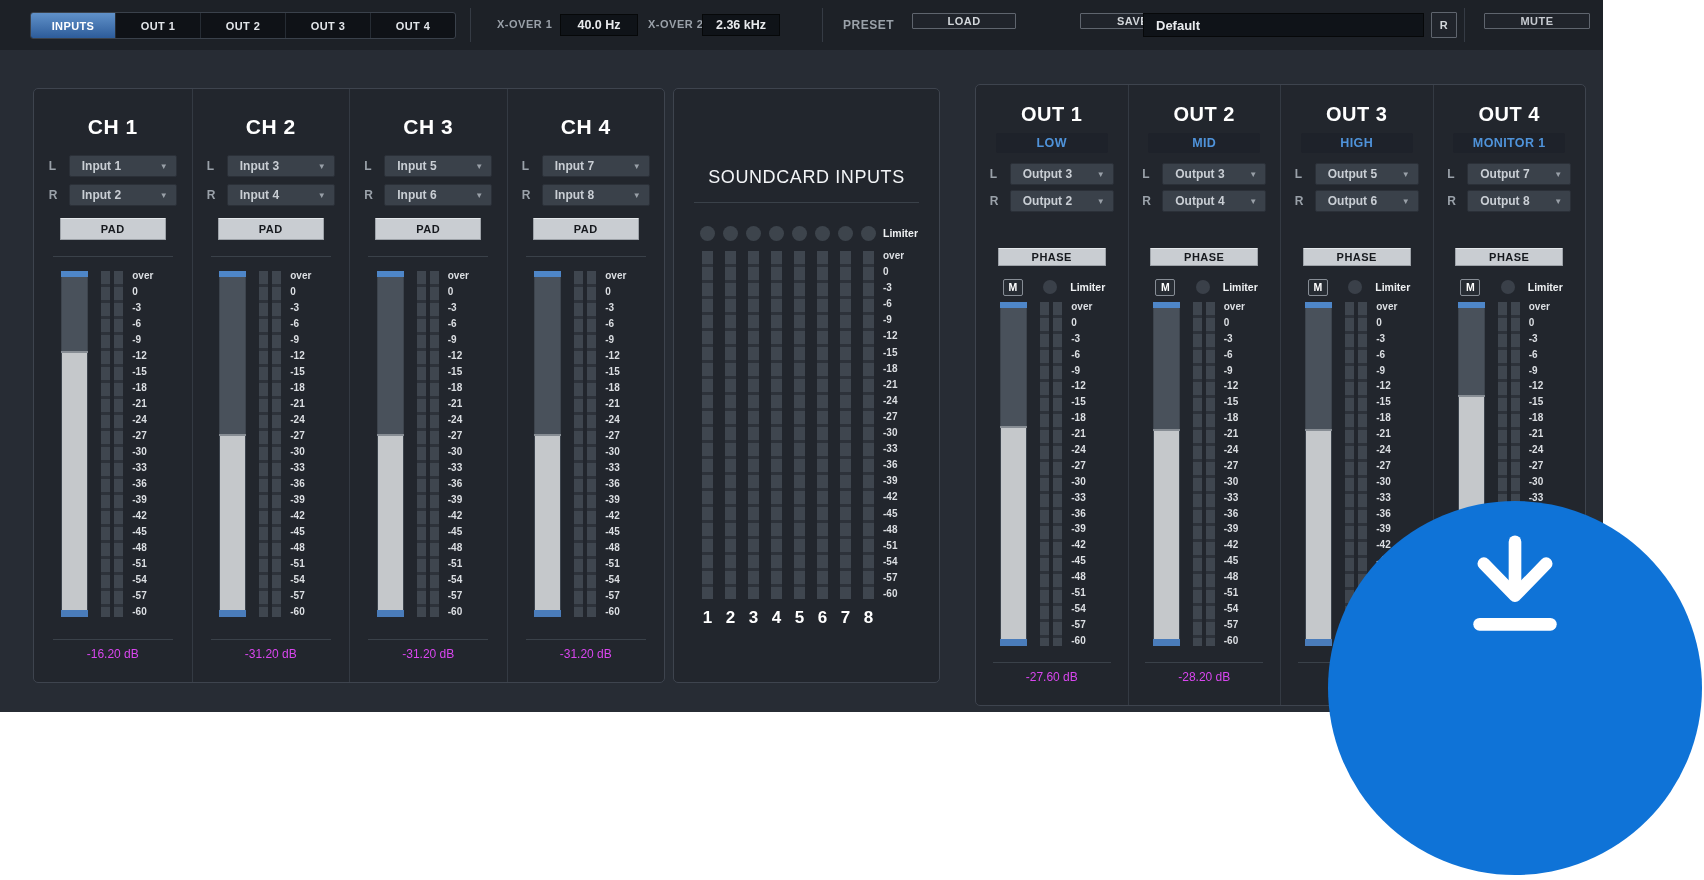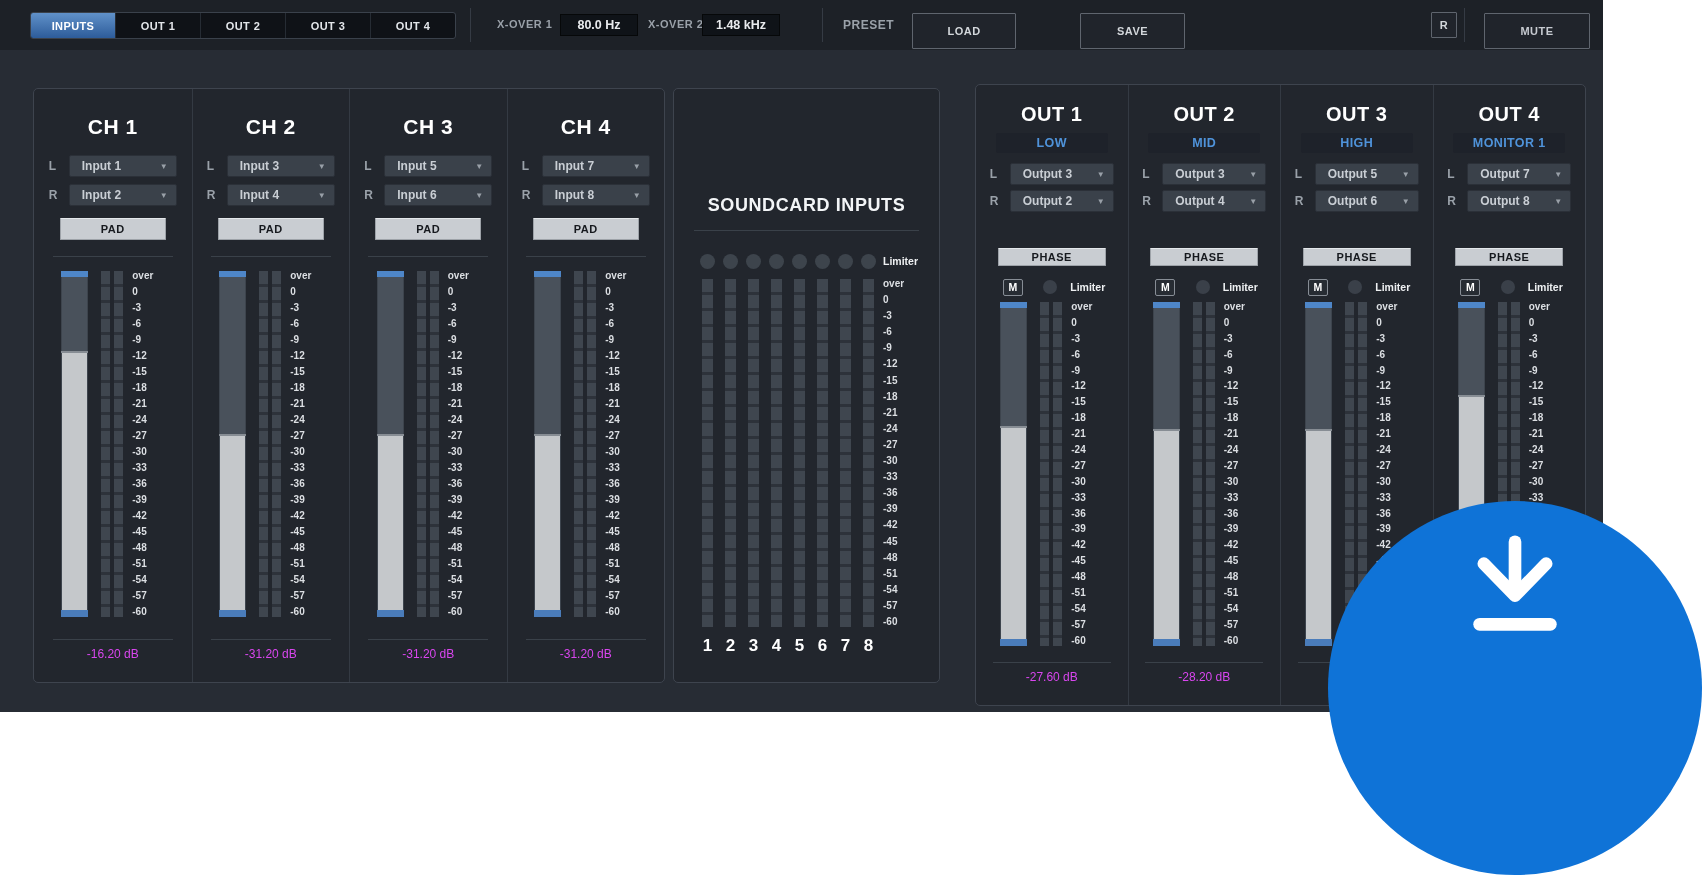--- a/index.html
+++ b/index.html
@@ -16,21 +16,21 @@
   .tabstrip { position: absolute; left: 30px; top: 12px; width: 426px; height: 27px;
     background: #0f1217; border: 1px solid #3a414b; border-radius: 3px; display: flex; overflow: hidden; }
   .tab { flex: 1; display: flex; align-items: center; justify-content: center;
     font-size: 11px; font-weight: bold; letter-spacing: .4px; color: #e3e6ea;
     border-right: 1px solid #262c34; cursor: default; }
   .tab:last-child { border-right: none; }
   .tab.active { background: linear-gradient(#6091c9, #2d5c9a); color: #fff; }
   .tb-label { position: absolute; top: 18px; font-size: 11px; font-weight: bold; color: #9aa1a9; letter-spacing: .5px; }
   .tb-box { position: absolute; top: 14px; height: 22px; background: #0f1318; border: 1px solid #060809;
     color: #e9ebee; font-size: 12.5px; font-weight: bold; display: flex; align-items: center; justify-content: center; }
-  .tb-btn { position: absolute; top: 13px; height: 36px; background: #20242b; border: 1px solid #5f656e;
+  .tb-btn { position: absolute; top: 13px; height: 16px; background: #20242b; border: 1px solid #5f656e;
     color: #d3d7db; font-size: 11px; font-weight: bold; letter-spacing: .5px;
     display: flex; align-items: center; justify-content: center; border-radius: 1px; }
   .preset-field { justify-content: flex-start; padding-left: 12px; font-size: 13px; }
 
   
   .panel { position: absolute; background: #22262d; border: 1px solid #3e444e; border-radius: 5px; }
   #inputs-panel  { left: 33px;  top: 88px; width: 632px; height: 595px; display: flex; }
   #soundcard-panel { left: 673px; top: 88px; width: 267px; height: 595px; display: flex; flex-direction: column; }
   #outputs-panel { left: 975px; top: 84px; width: 611px; height: 622px; display: flex; }
 
@@ -59,21 +59,21 @@
   .fader-cap-bottom { position: absolute; left: 0; right: 0; bottom: 0; height: 7px; background: #4a7cba; }
   .vbars { display: flex; gap: 4px; margin-left: 13px; height: 100%; }
   .vbar { width: 9px; height: 100%;
     background: repeating-linear-gradient(to bottom, #3f464f 0px, #3f464f 13px, #2d323a 13px, #2d323a 16px); }
   .scale { margin-left: 9px; width: 32px; display: flex; flex-direction: column; justify-content: space-between;
     font-size: 10px; font-weight: bold; color: #dcdfe3; }
   .scale span { line-height: 10px; }
   .db-value { font-size: 12px; color: #d946ef; margin-top: 7px; height: 14px; }
 
   
-  .sc-title { margin-top: 106px; font-size: 18px; font-weight: bold; color: #f3f5f7; letter-spacing: .6px; align-self: center; }
+  .sc-title { margin-top: 78px; font-size: 18px; font-weight: normal; color: #f3f5f7; letter-spacing: .6px; align-self: center; }
   .sc-hline { margin-top: 14px; width: 225px; height: 1px; background: #3a4149; align-self: center; }
   .sc-rows { margin-top: 22px; margin-left: 22px; }
   .sc-circles { display: flex; height: 16px; align-items: center; }
   .sc-cell { width: 23px; display: flex; justify-content: center; }
   .sc-circle { width: 15px; height: 15px; border-radius: 50%; background: #3d444c; }
   .sc-limiter { width: 44px; font-size: 10.5px; font-weight: bold; color: #eef0f2; padding-left: 3px; }
   .sc-bars { display: flex; margin-top: 10px; height: 348px; }
   .sc-bar { width: 11px; height: 100%;
     background: repeating-linear-gradient(to bottom, #3f464f 0px, #3f464f 13px, #2d323a 13px, #2d323a 16px); }
   .sc-scale { width: 44px; display: flex; flex-direction: column; justify-content: space-between;
@@ -119,27 +119,28 @@
   <div class="tab">OUT 1</div>
 
   <div class="tab">OUT 2</div>
 
   <div class="tab">OUT 3</div>
 
   <div class="tab">OUT 4</div>
 </div>
     <div class="vsep" style="left:470px"></div>
     <span class="tb-label" style="left:497px">X-OVER 1</span>
-    <div class="tb-box" style="left:560px;width:78px">80.0 Hz</div>
+    <div class="tb-box" style="left:560px;width:78px">40.0 Hz</div>
     <span class="tb-label" style="left:648px">X-OVER 2</span>
-    <div class="tb-box" style="left:702px;width:78px">1.48 kHz</div>
+    <div class="tb-box" style="left:702px;width:78px">2.36 kHz</div>
     <div class="vsep" style="left:822px"></div>
     <span class="tb-label" style="left:843px;font-size:12px">PRESET</span>
     <button class="tb-btn" style="left:912px;width:104px">LOAD</button>
     <button class="tb-btn" style="left:1080px;width:105px">SAVE</button>
+    <div class="tb-box preset-field" style="left:1143px;width:281px;top:13px;height:24px">Default</div>
     <button class="tb-btn" style="left:1431px;width:26px;top:12px;height:26px">R</button>
     <div class="vsep" style="left:1464px"></div>
     <button class="tb-btn" style="left:1484px;width:106px;color:#c6cad0">MUTE</button>
   </div>
 
   <div class="panel" id="inputs-panel">
   <div class="channel">
     <div class="ch-title">CH 1</div>
     <div class="io-row">
       <span class="io-label">L</span>

